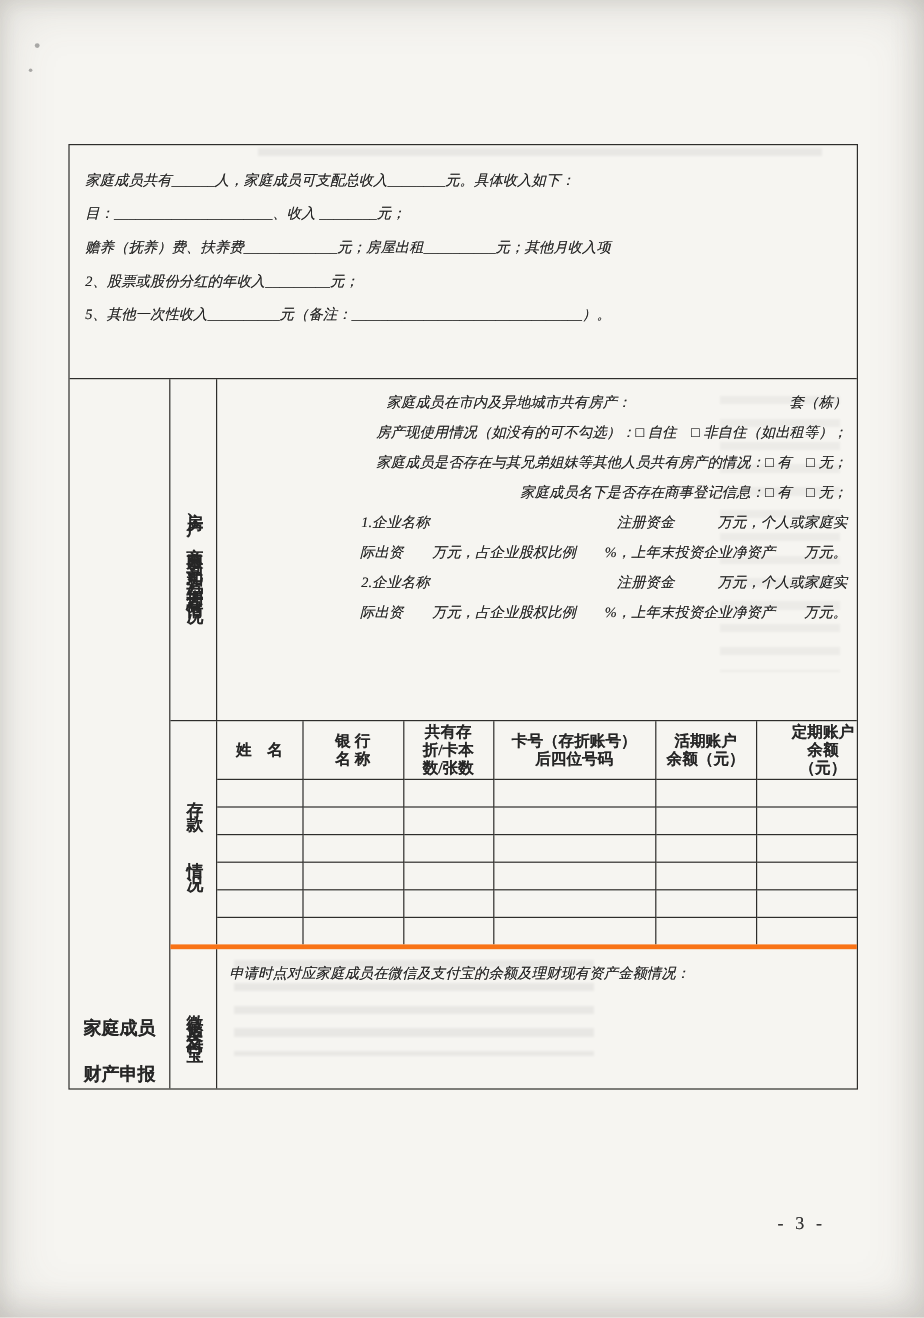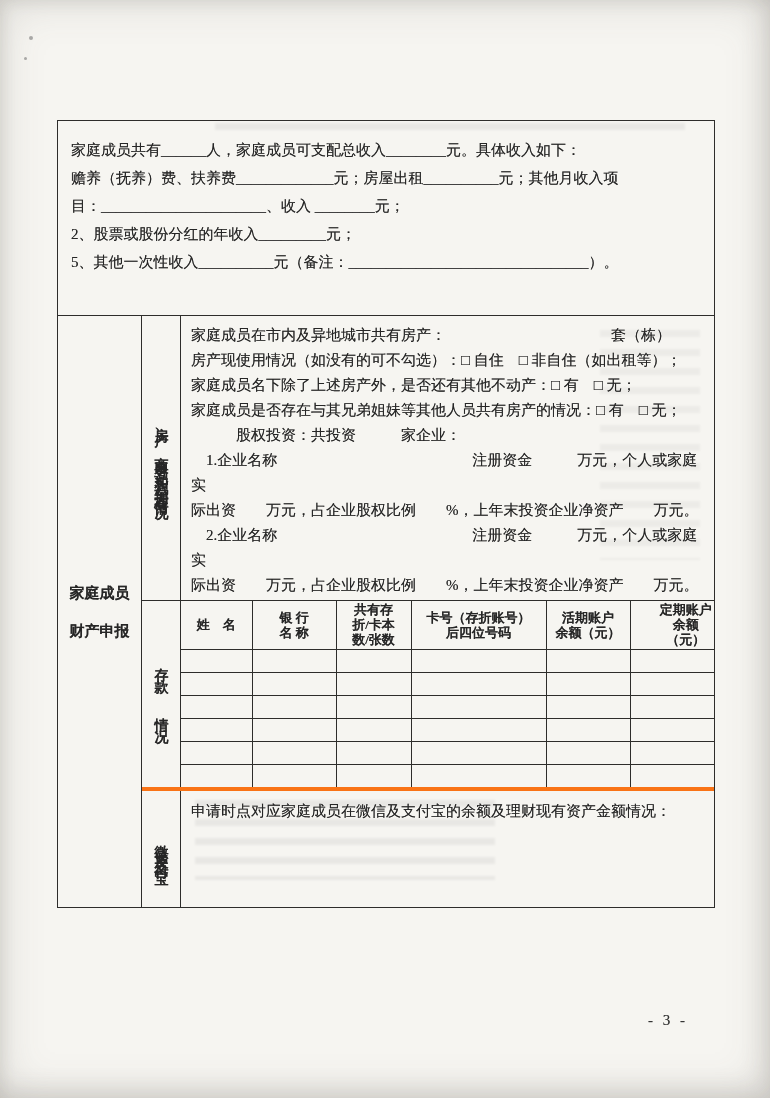--- a/index.html
+++ b/index.html
@@ -28,46 +28,47 @@
     display:flex; flex-direction:column;
   }
   .row-income { height:195px; display:flex; border-bottom:1.6px solid #2e2d2b; box-sizing:border-box; }
   .main-label-cell {
     width:84px; flex:0 0 84px; border-right:1.6px solid #2e2d2b; box-sizing:border-box;
     display:flex; flex-direction:column; justify-content:center; align-items:center;
     font-weight:bold; font-size:15px; text-shadow:0 0 .4px rgba(0,0,0,.55);
   }
   .main-label-cell .lbl-row { line-height:25px; white-space:pre; }
   .row-property { flex:1; display:flex; }
-  .prop-label { gap:16px; }
+  .prop-label { gap:16px;justify-content:flex-end; }
   .prop-label .lbl-row { line-height:22px; }
 
   .prop-inner { flex:1; display:flex; flex-direction:column; min-width:0; }
   .subrow { display:flex; box-sizing:border-box; min-width:0; }
   .subrow-housing { height:285px; border-bottom:1px solid #2e2d2b; }
   .subrow-deposit { height:186px; }
   .subrow-wallet { flex:1; border-top:4px solid #f97316; }
 
   .sublabel-cell {
     width:39px; flex:0 0 39px; border-right:1px solid #2e2d2b; box-sizing:border-box;
     display:flex; align-items:center; justify-content:center;
     font-size:14px; font-weight:bold; text-shadow:0 0 .4px rgba(0,0,0,.5);
   }
   .vtext { writing-mode:vertical-rl; text-orientation:upright; white-space:pre; }
   .ls5  { letter-spacing:5px; }
   .ls12 { letter-spacing:12px; }
 
   .content-cell { flex:1; min-width:0; box-sizing:border-box; }
   .line {
-    font-size:15px; white-space:pre-wrap;
+    font-size:12px; white-space:pre-wrap;
     text-shadow:0 0 .4px rgba(0,0,0,.5);
+    font-style:italic;
   }
   .income-content { padding:15px 10px 0 13px; }
   .income-content .line { line-height:28px; }
-  .housing-content { padding:7px 8px 0 10px; }
+  .housing-content { padding:7px 8px 0 10px;text-align:right; }
   .housing-content .line { line-height:25px; }
   .wallet-content { padding:8px 8px 0 10px; }
   .wallet-content .line { line-height:24px; }
 
   table.deposit-table { border-collapse:collapse; width:100%; height:100%; table-layout:fixed; }
   .deposit-table th, .deposit-table td {
     border:1px solid #2e2d2b; padding:0 2px; box-sizing:border-box;
   }
   .deposit-table th {
     font-size:13px; font-weight:600; white-space:pre-line; line-height:15px;
@@ -94,45 +95,44 @@
 <div class="speck" style="left:24px; top:57px; width:3px; height:3px;"></div>
 <div class="bleed" style="left:215px; top:123px; width:470px; height:10px;"></div>
 <div class="bleed" style="left:195px; top:800px; width:300px; height:80px;"></div>
 <div class="bleed" style="left:600px; top:330px; width:100px; height:230px; opacity:.05;"></div>
 
 <div class="form-table">
 
   <div class="row-income">
     <div class="content-cell income-content">
       <div class="line">家庭成员共有______人，家庭成员可支配总收入________元。具体收入如下：</div>
+      <div class="line">目：______________________、收入 ________元；</div>
       <div class="line">赡养（抚养）费、扶养费_____________元；房屋出租__________元；其他月收入项</div>
-      <div class="line">目：______________________、收入 ________元；</div>
       <div class="line">2、股票或股份分红的年收入_________元；</div>
       <div class="line">5、其他一次性收入__________元（备注：________________________________）。</div>
     </div>
   </div>
 
   <div class="row-property">
     <div class="main-label-cell prop-label">
       <div class="lbl-row">家庭成员</div>
       <div class="lbl-row">财产申报</div>
     </div>
 
     <div class="prop-inner">
 
       <div class="subrow subrow-housing">
         <div class="sublabel-cell">
           <span class="vtext ls5">房产、商事登记和汽车拥有情况</span>
         </div>
         <div class="content-cell housing-content">
           <div class="line">家庭成员在市内及异地城市共有房产：　　　　　　　　　　　套（栋）</div>
           <div class="line">房产现使用情况（如没有的可不勾选）：□ 自住　□ 非自住（如出租等）；</div>
-          <div class="line">家庭成员名下除了上述房产外，是否还有其他不动产：□ 有　□ 无；</div>
           <div class="line">家庭成员是否存在与其兄弟姐妹等其他人员共有房产的情况：□ 有　□ 无；</div>
-          <div class="line">　　　股权投资：共投资　　　家企业：</div>
+          <div class="line">家庭成员名下是否存在商事登记信息：□ 有　□ 无；</div>
           <div class="line">　1.企业名称　　　　　　　　　　　　　注册资金　　　万元，个人或家庭实</div>
           <div class="line">际出资　　万元，占企业股权比例　　%，上年末投资企业净资产　　万元。</div>
           <div class="line">　2.企业名称　　　　　　　　　　　　　注册资金　　　万元，个人或家庭实</div>
           <div class="line">际出资　　万元，占企业股权比例　　%，上年末投资企业净资产　　万元。</div>
         </div>
       </div>
 
       <div class="subrow subrow-deposit">
         <div class="sublabel-cell">
           <span class="vtext ls12">存款　情况</span>

